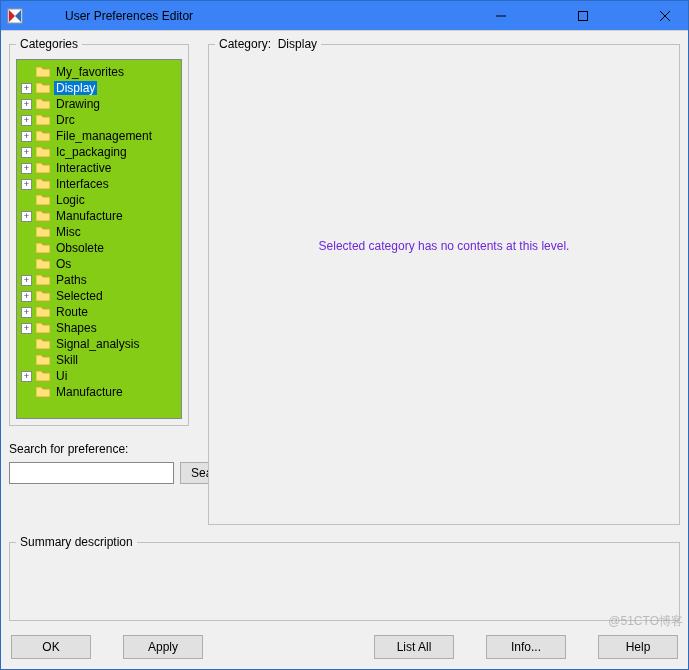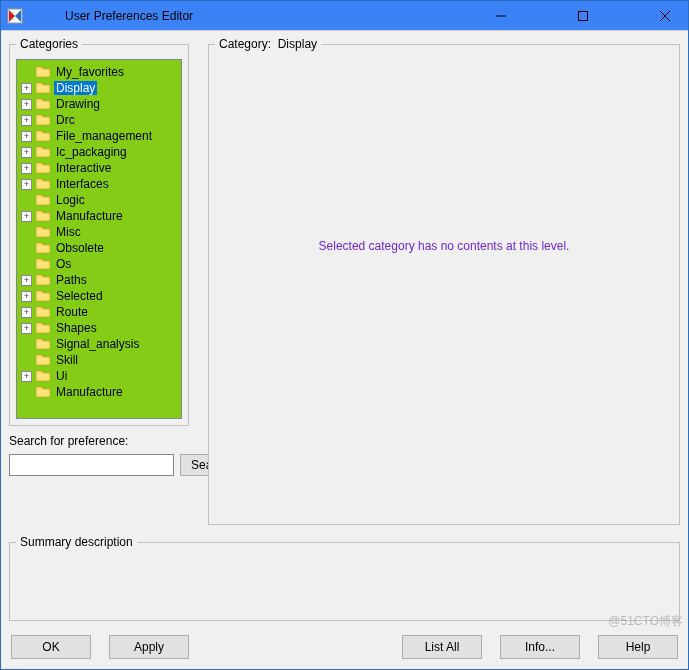--- a/index.html
+++ b/index.html
@@ -131,21 +131,21 @@
     display:flex; align-items:flex-start; justify-content:center;
     padding-top: 180px;
     color:#6d28d9;
   }
   .summary-fs {
     margin-top: 4px;
     height: 86px;
   }
   .button-row {
     display:flex;
-    gap: 18px;
+    gap: 32px;
     padding: 8px 2px 2px 2px;
   }
   .button-row .spacer { flex:1; }
   .big-btn {
     width: 80px; height: 24px;
     background:#e1e1e1;
     border:1px solid #adadad;
     font-family:inherit; font-size:12px;
   }
   .watermark {
@@ -337,21 +337,21 @@
             <div class="tree-item">
               <span class="expander"></span>
               <span class="folder-icon"><svg width="14" height="12" viewBox="0 0 14 12">
                   <path d="M0 2 L0 11 L14 11 L14 3 L7 3 L5 1 L0 1 Z" fill="#ffe27a" stroke="#c9a227" stroke-width="0.8"></path>
                 </svg></span>
               <span class="tree-label">Manufacture</span>
             </div>
           </div>
       </fieldset>
 
-      <div style="margin-top:2px;">Search for preference:</div>
+      <div style="margin-top:10px;">Search for preference:</div>
       <div class="search-row">
         <input class="search-input" value="" style="">
         <button class="btn">Search</button>
       </div>
     </div>
 
     <div class="right-col">
       <fieldset class="category-fs">
         <legend>
           <span>Category:</span>&nbsp;&nbsp;<span>Display</span>

